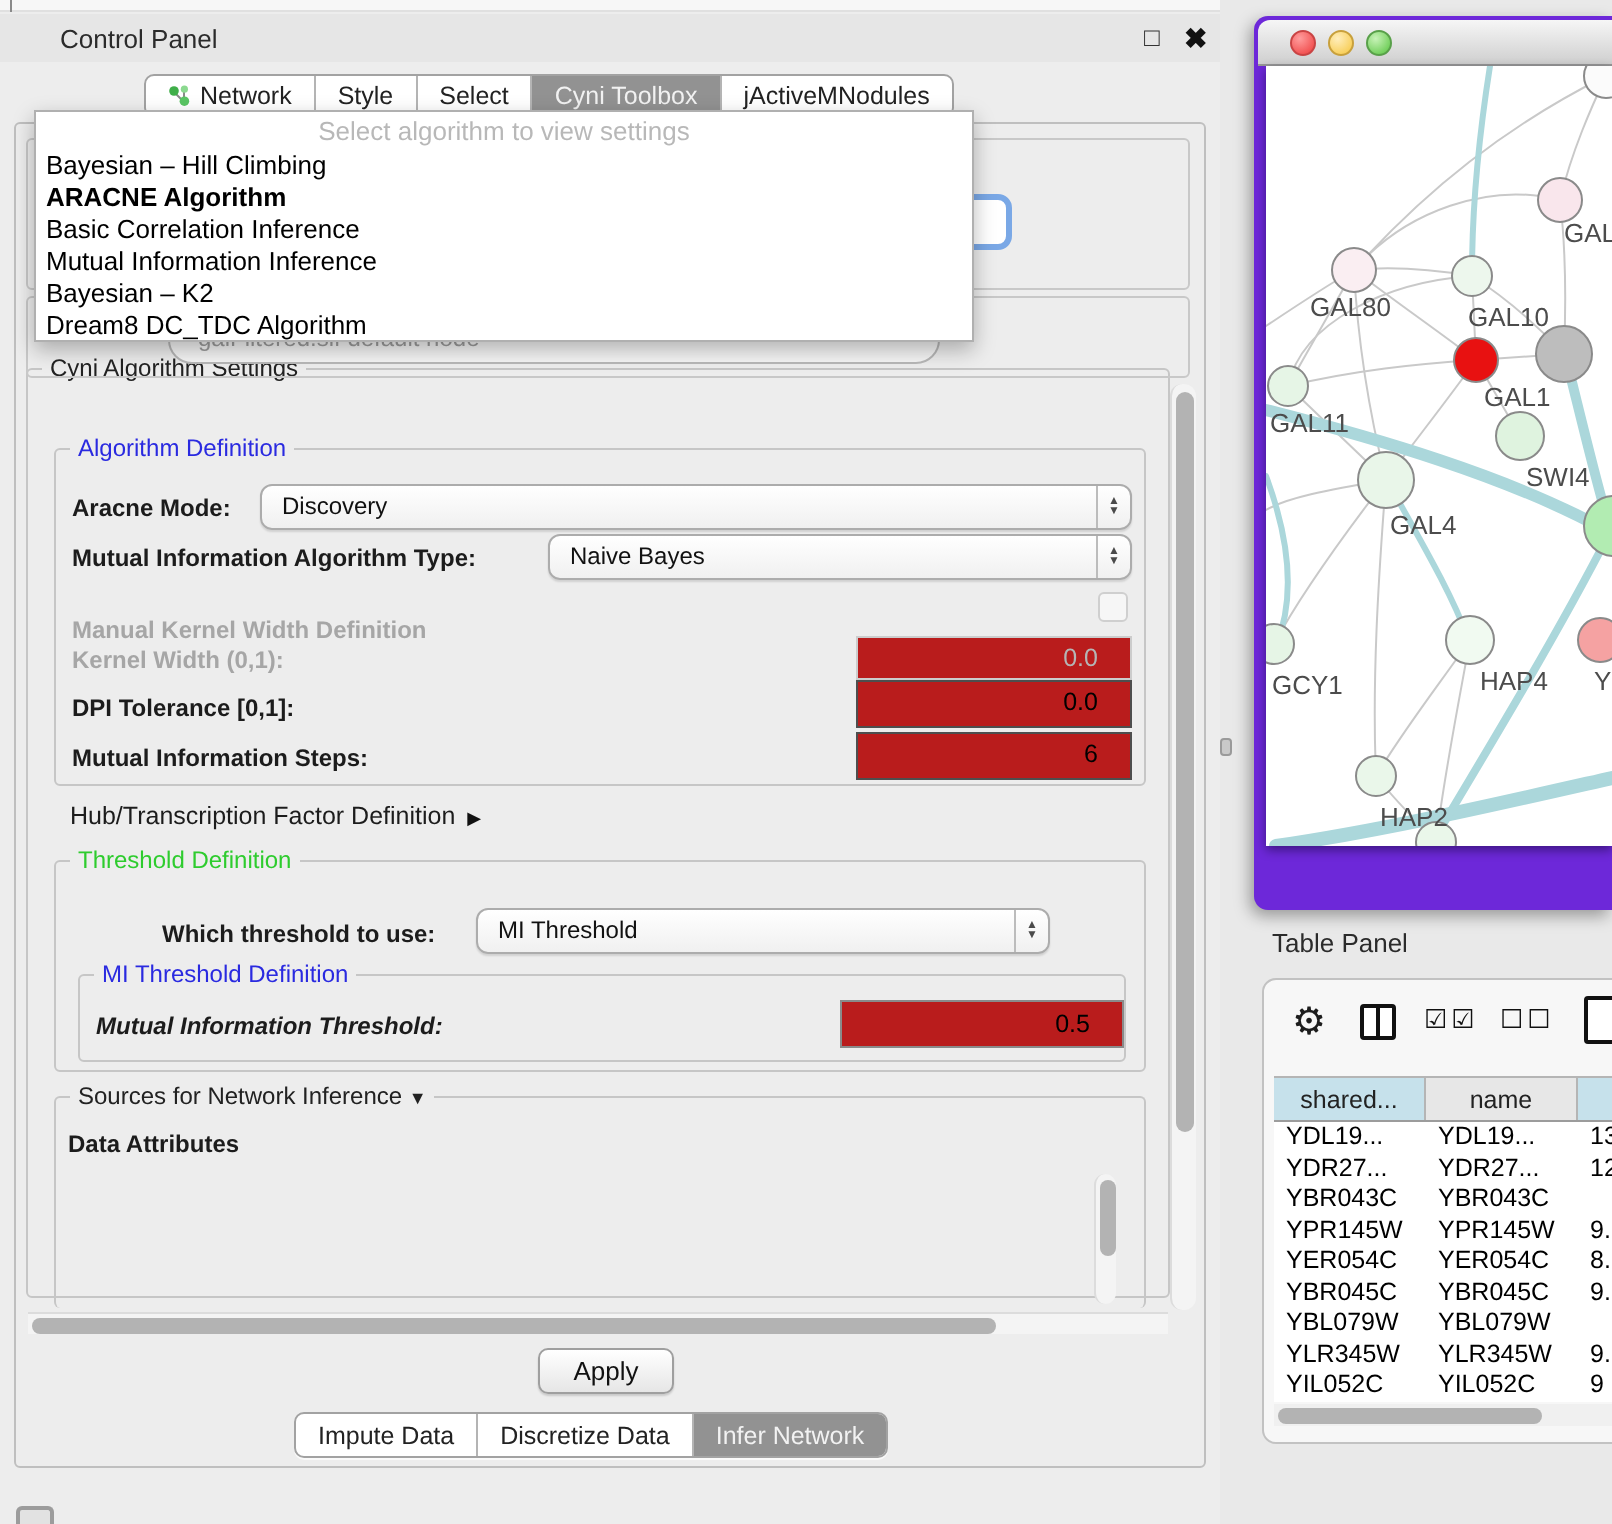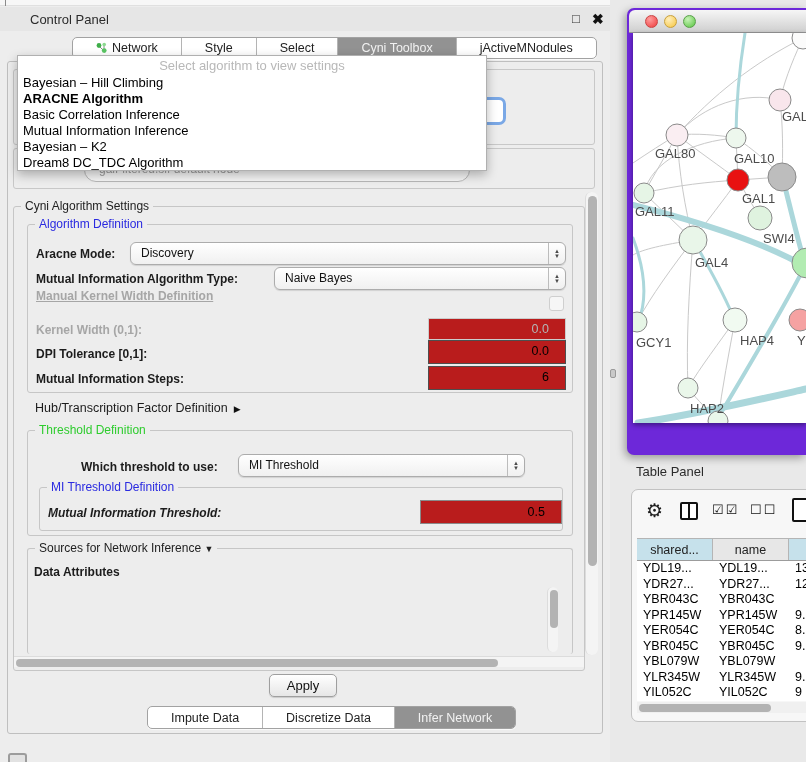--- a/index.html
+++ b/index.html
@@ -10,21 +10,21 @@
   
   .cp { position: absolute; left: 0; top: 0; width: 610px; height: 762px; background: #ededed; }
   .cp-topstrip { position: absolute; left: 0; top: 0; width: 610px; height: 6px; background: #f7f7f7; border-bottom: 1px solid #e0e0e0; }
   .cp-topstrip i { position: absolute; left: 5px; top: 0; width: 1px; height: 6px; background: #8a8a8a; }
   .cp-header { position: absolute; left: 0; top: 7px; width: 610px; height: 24px; background: #e6e6e6; }
   .cp-title { position: absolute; left: 10px; top: 5px; font-size: 13px; color: #2b2b2b; margin-left: 20px; }
   .float-btn { position: absolute; left: 572px; top: 4px; font-size: 13px; color: #333; cursor: default; }
   .close-btn { position: absolute; left: 592px; top: 4px; font-size: 14px; font-weight: bold; color: #111; cursor: default; }
 
   .seg-control { position: absolute; display: flex; background: #fff; border: 1px solid #a2a2a2; border-radius: 5px; overflow: hidden; height: 22px; box-shadow: 0 1px 0 rgba(255,255,255,.7); }
-  .seg { display: flex; align-items: center; gap: 5px; padding: 0 23px; font-size: 12.5px; color: #222; border-left: 1px solid #b4b4b4; white-space: nowrap; }
+  .seg { display: flex; align-items: center; gap: 5px; padding: 0 11px; font-size: 12.5px; color: #222; border-left: 1px solid #b4b4b4; white-space: nowrap; }
   .seg:first-child { border-left: none; }
   .seg.sel { background: #929292; color: #f2f2f2; }
 
   .content-panel { position: absolute; left: 7px; top: 61px; width: 596px; height: 673px; border: 1px solid #bfbfbf; border-radius: 3px; background: #ededed; }
 
   
   .frag-group-a { position: absolute; left: 13px; top: 69px; width: 582px; height: 76px; border: 1px solid #c8c8c8; border-radius: 3px; z-index: 1; }
   .frag-combo-focus { position: absolute; left: 476px; top: 97px; width: 30px; height: 28px; border: 3px solid #7aa8e6; border-radius: 7px; background: #fff; z-index: 2; }
   .frag-group-b { position: absolute; left: 13px; top: 148px; width: 582px; height: 41px; border: 1px solid #c8c8c8; border-radius: 3px; z-index: 1; }
   .frag-combo { position: absolute; left: 84px; top: 157px; width: 386px; height: 25px; border: 1px solid #b8b8b8; border-radius: 12px; background: #f6f6f6; color: #9d9d9d; font-size: 12px; line-height: 23px; padding-left: 14px; z-index: 2; overflow: hidden; }
@@ -150,21 +150,21 @@
       <div id="algoOptions">
           <div class="opt">Bayesian – Hill Climbing</div>
           <div class="opt sel">ARACNE Algorithm</div>
           <div class="opt">Basic Correlation Inference</div>
           <div class="opt">Mutual Information Inference</div>
           <div class="opt">Bayesian – K2</div>
           <div class="opt">Dream8 DC_TDC Algorithm</div>
         </div>
     </div>
 
-    <div class="group" style="left:13px;top:206px;width:572px;height:465px;">
+    <div class="group" style="left:13px;top:184px;width:572px;height:465px;">
       <span class="gtitle">Cyni Algorithm Settings</span>
     </div>
 
     <div class="group" style="left:27px;top:224px;width:546px;height:169px;">
       <span class="gtitle blue">Algorithm Definition</span>
     </div>
     <span class="lbl" style="left:36px;top:247px;">Aracne Mode:</span>
     <div class="combo" style="left:130px;top:242px;width:436px;">
       <span>Discovery</span>
       <span class="stepper">
@@ -173,21 +173,21 @@
         </span>
     </div>
     <span class="lbl" style="left:36px;top:272px;">Mutual Information Algorithm Type:</span>
     <div class="combo" style="left:274px;top:267px;width:292px;">
       <span>Naive Bayes</span>
       <span class="stepper">
           <i>▲</i>
           <i>▼</i>
         </span>
     </div>
-    <span class="lbl dis" style="left:36px;top:289px;text-decoration:underline;">Manual Kernel Width Definition</span>
+    <span class="lbl dis" style="left:36px;top:308px;">Manual Kernel Width Definition</span>
     <span class="checkbox" style="left:549px;top:296px;"></span>
     <span class="lbl dis" style="left:36px;top:323px;">Kernel Width (0,1):</span>
     <div class="field dis" style="left:428px;top:318px;width:138px;">0.0</div>
     <span class="lbl" style="left:36px;top:347px;">DPI Tolerance [0,1]:</span>
     <div class="field dark" style="left:428px;top:340px;width:138px;">0.0</div>
     <span class="lbl" style="left:36px;top:372px;">Mutual Information Steps:</span>
     <div class="field dark" style="left:428px;top:366px;width:138px;">6</div>
 
     <span class="lbl plain" style="left:35px;top:401px;font-size:12.5px;">
       <span>Hub/Transcription Factor Definition</span><span class="tri">▶</span>

